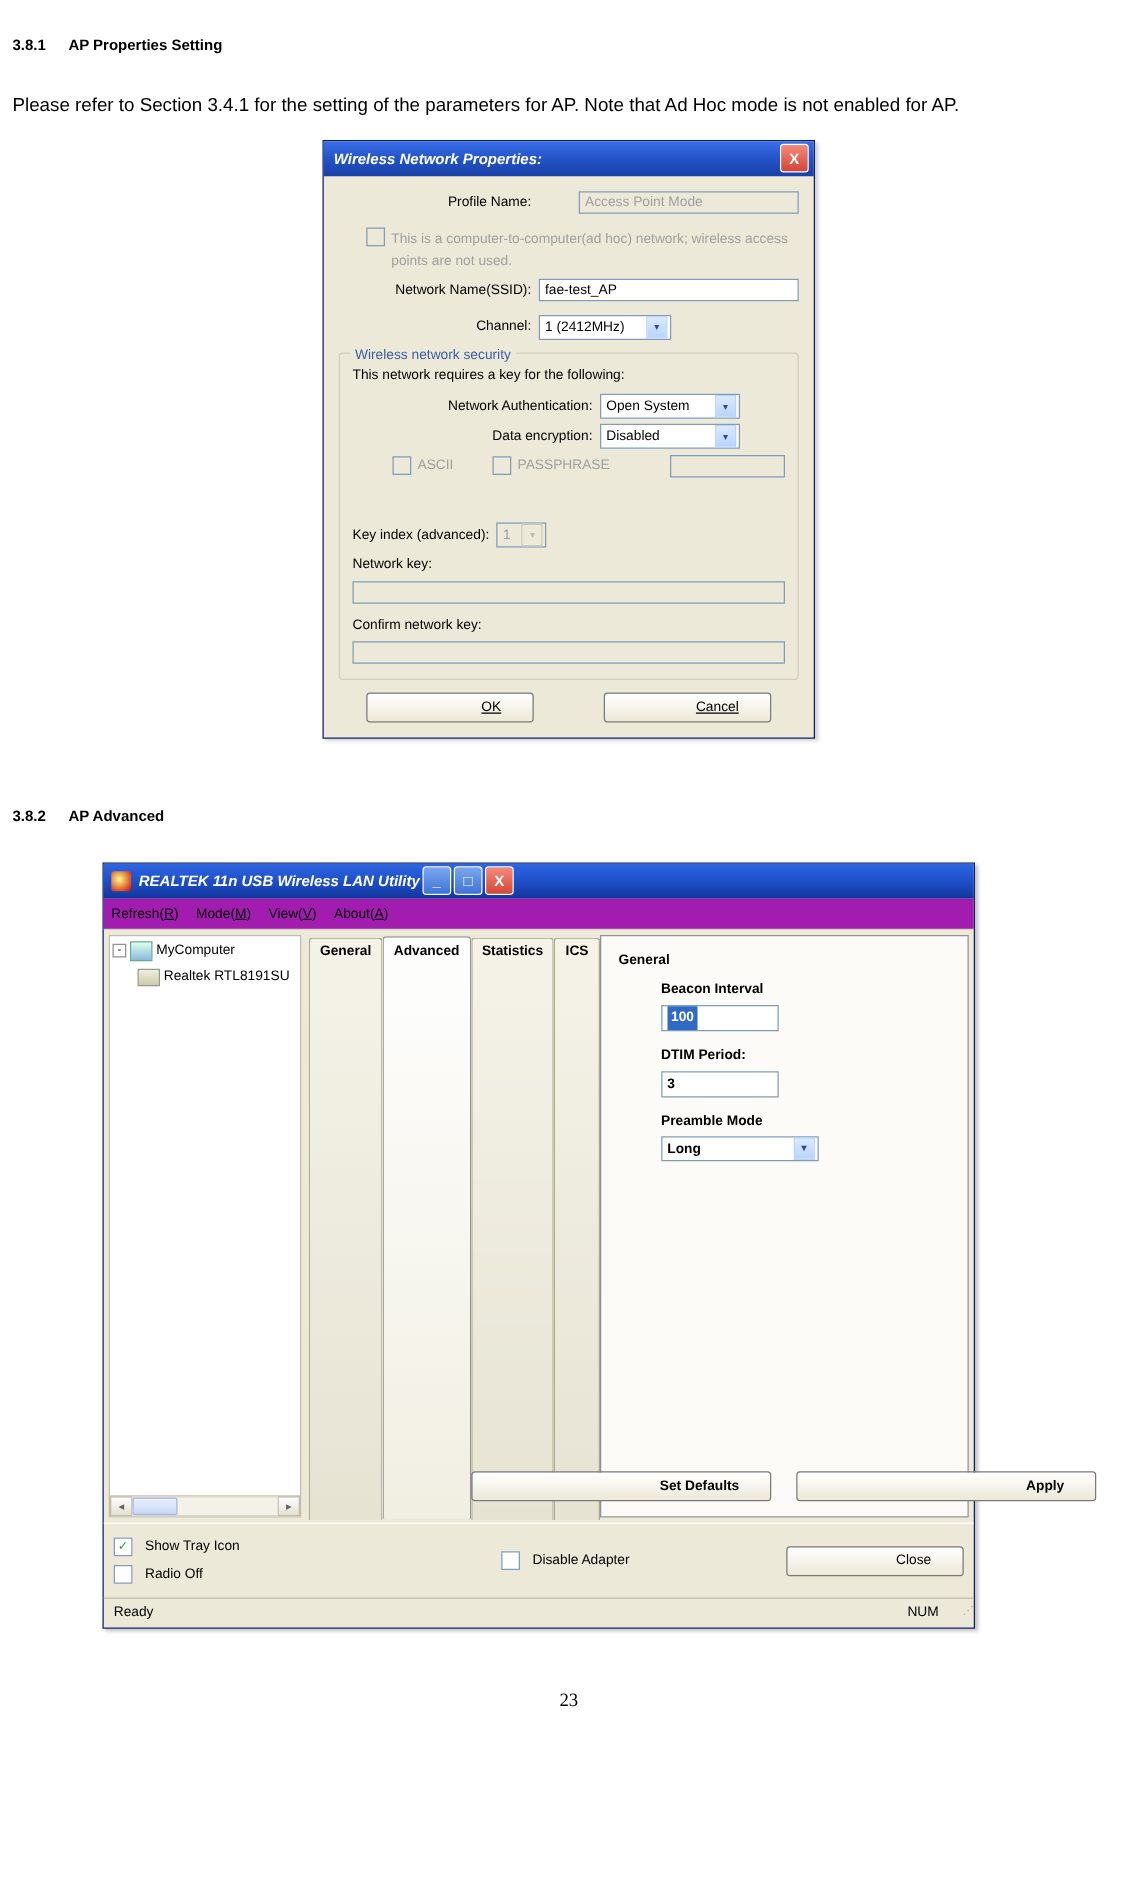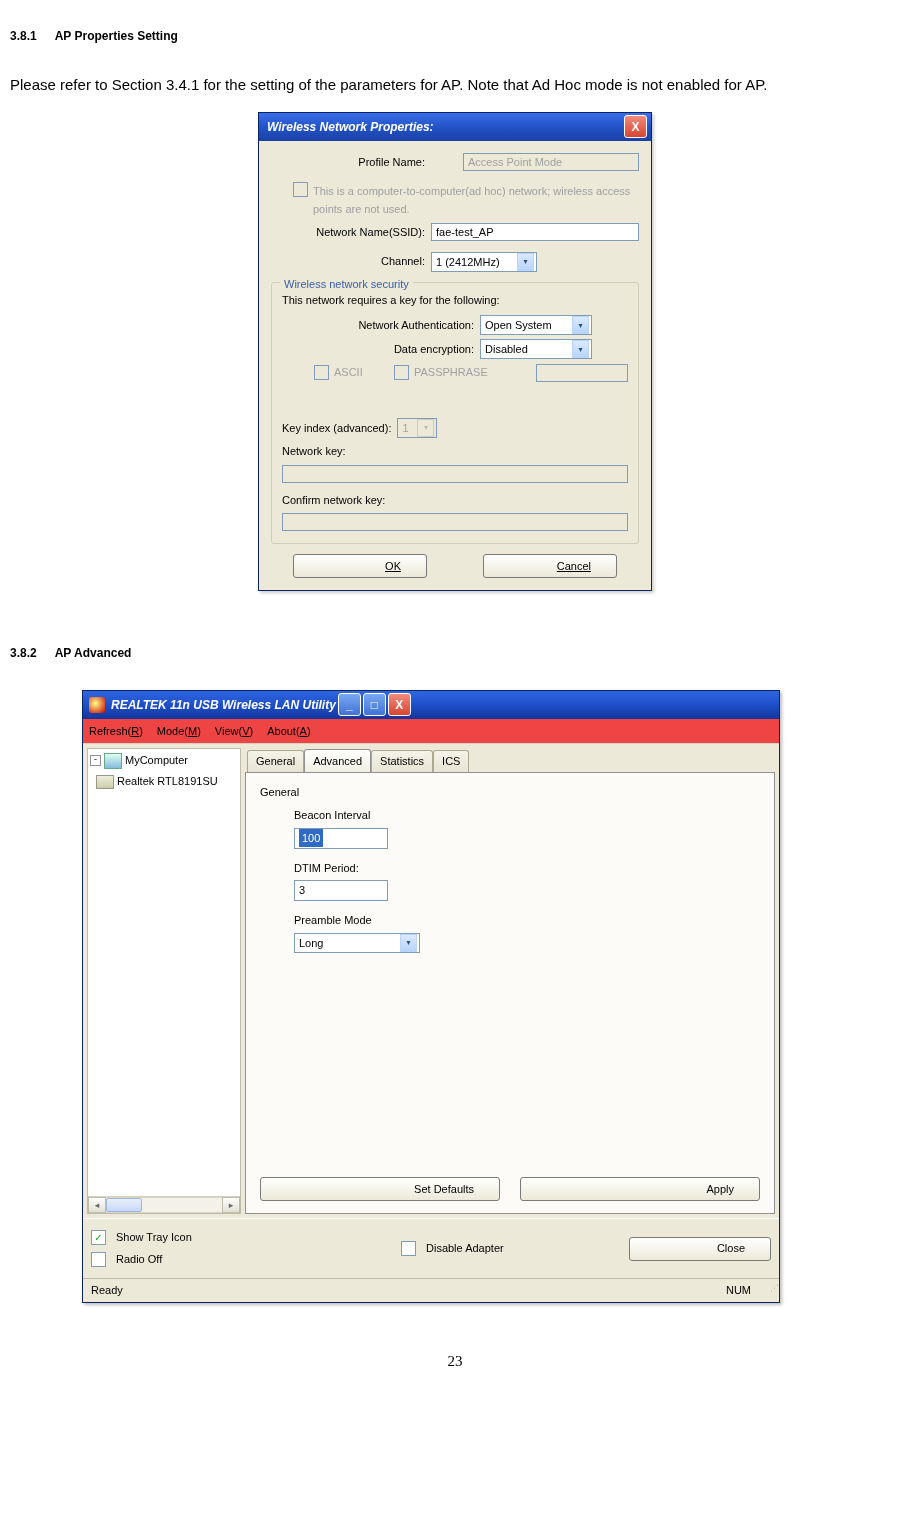--- a/index.html
+++ b/index.html
@@ -149,21 +149,21 @@
     display:flex;align-items:center;padding:0 4px 0 6px;font-weight:bold;
     font-style: italic; font-size:12px;
   }
   .titlebar2 .app-icon {
     width:16px;height:16px;margin-right:6px;
     background: radial-gradient(circle at 40% 40%, #ff8, #c00);
     border-radius: 2px;
     font-style: normal;
   }
   .menubar {
-    background:#ef4444;padding:3px 6px;border-bottom:1px solid #d6d2c2;
+    background:#a21caf;padding:3px 6px;border-bottom:1px solid #d6d2c2;
     display:flex;gap:14px;font-size:11px;
   }
   .menubar span u { text-decoration: underline; }
 
   .app-body { display:flex; height: 474px; }
   .tree-pane {
     width: 152px;
     border: 1px solid #bfbcac;
     background:#fff;
     margin:4px;
@@ -173,21 +173,21 @@
   .tree-content { flex:1; padding:2px; font-size:11px; }
   .tree-row { display:flex;align-items:center;gap:3px;white-space:nowrap; }
   .tree-toggle { width:9px;height:9px;border:1px solid #919191;font-size:9px;line-height:7px;text-align:center;background:#fff; }
   .tree-icon1 { width:16px;height:14px;background:linear-gradient(#dfe,#8bd);border:1px solid #6a8; }
   .tree-icon2 { width:16px;height:12px;background:linear-gradient(#eed,#cca);border:1px solid #998; }
   .tree-scroll { height:16px;display:flex;align-items:center;background:#ece9d8;border-top:1px solid #d6d2c2; }
   .scroll-arrow { width:16px;height:14px;border:1px solid #bfbcac;background:linear-gradient(#fefefe,#e2e0d2);display:flex;align-items:center;justify-content:center;font-size:9px;color:#666;}
   .scroll-track { flex:1;background:#f4f2e8;height:14px;position:relative;border-top:1px solid #d8d5c5;border-bottom:1px solid #d8d5c5;}
   .scroll-thumb { position:absolute;left:0;top:0;width:34px;height:12px;background:linear-gradient(#e8effc,#c7d8f5);border:1px solid #9db6e2;border-radius:2px;}
 
-  .main-pane { flex:1; margin:4px 4px 4px 0; display:flex;flex-direction:column; }
+  .main-pane { flex:1; margin:4px 4px 4px 0; display:flex;flex-direction:row;font-weight:bold; }
   .tabs { display:flex; gap:-1px; padding-left:2px; }
   .tab {
     border:1px solid #919191;border-bottom:none;
     background:linear-gradient(#fefefe,#f1efe2);
     padding:2px 8px;border-radius:3px 3px 0 0;position:relative;top:1px;
   }
   .tab.inactive { background:linear-gradient(#f5f3e8,#e6e3d3); top:2px; padding:1px 8px; border-color:#aca98f;}
   .tab-body {
     flex:1;border:1px solid #919191;background:#fcfbf7;
     padding:10px 14px; position:relative;
@@ -332,21 +332,21 @@
         <span>About(<u>A</u>)</span>
       </div>
       <div class="app-body">
         <div class="tree-pane">
           <div class="tree-content">
             <div class="tree-row">
               <span class="tree-toggle">-</span>
               <span class="tree-icon1"></span>
               <span>MyComputer</span>
             </div>
-            <div class="tree-row" style="margin-left:6px;margin-top:2px;">
+            <div class="tree-row" style="margin-left:20px;margin-top:2px;">
               <span class="tree-icon2"></span>
               <span>Realtek RTL8191SU</span>
             </div>
           </div>
           <div class="tree-scroll">
             <span class="scroll-arrow">◂</span>
             <span class="scroll-track">
                 <span class="scroll-thumb"></span>
               </span>
             <span class="scroll-arrow">▸</span>

